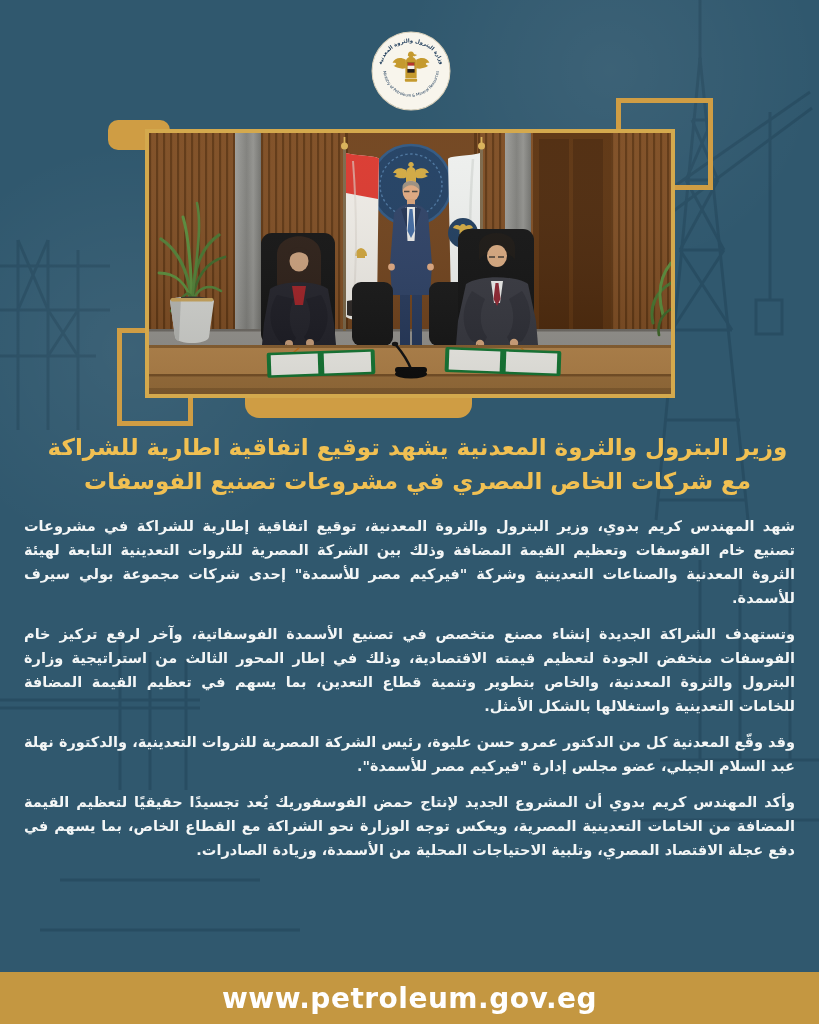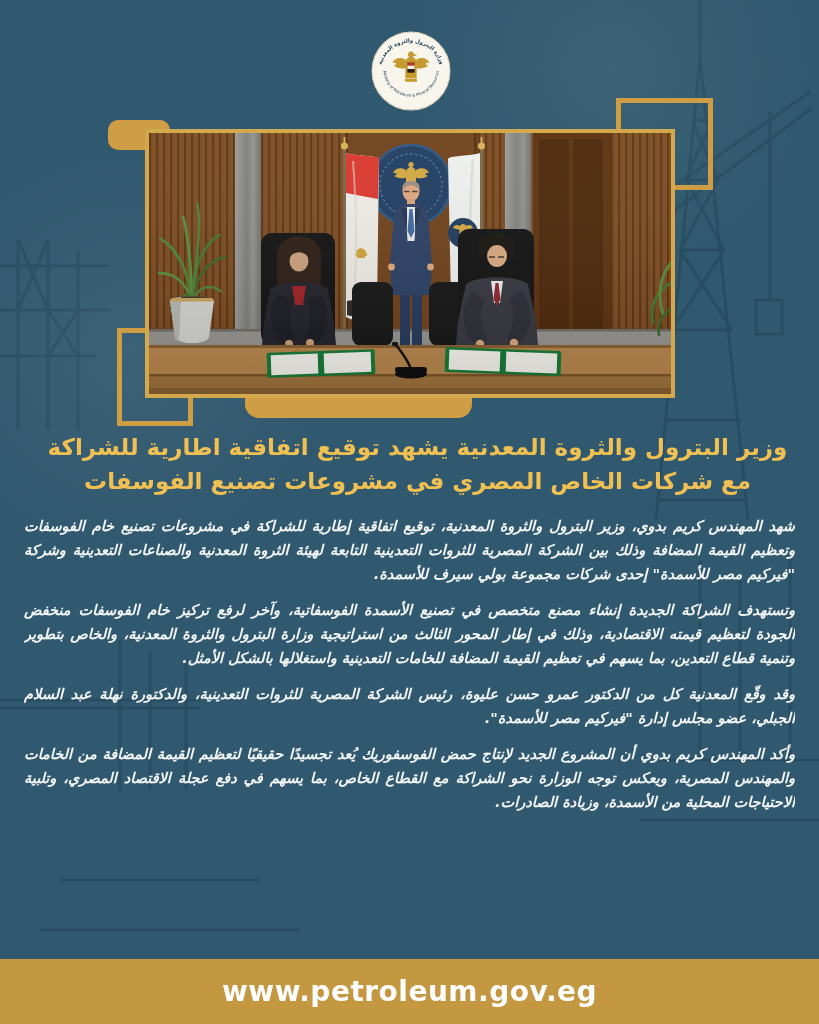--- a/index.html
+++ b/index.html
@@ -32,24 +32,24 @@
   .headline{
     position:absolute;left:32px;right:16px;top:430px;z-index:3;
     direction:rtl;text-align:center;color:#f1c052;font-weight:bold;
     font-size:23px;line-height:34px;
   }
   .body-text{
     position:absolute;left:24px;right:24px;top:514px;bottom:54px;z-index:3;
     direction:rtl;color:#f3f6f6;font-size:14.5px;line-height:24px;font-weight:bold;
     text-align:justify;text-align-last:right;overflow:hidden;
   }
-  .body-text p{margin:0 0 12px 0;font-style:italic;}
+  .body-text p{margin:0 0 12px 0;}
 
   .footer{
-    position:absolute;left:0;right:0;bottom:0;height:65px;background:#c49741;z-index:4;
+    position:absolute;left:0;right:0;bottom:0;height:52px;background:#c49741;z-index:4;
     display:flex;align-items:center;justify-content:center;
   }
   .footer-url{color:#ffffff;font-weight:bold;font-size:28px;letter-spacing:0.5px;}
 </style>
 </head>
 <body>
 
 <div class="canvas">
 
   <svg class="bg-sil" viewBox="0 0 819 1024" preserveAspectRatio="none">
@@ -290,20 +290,20 @@
 
   <div class="headline">
     <div>وزير البترول والثروة المعدنية يشهد توقيع اتفاقية اطارية للشراكة</div>
     <div>مع شركات الخاص المصري في مشروعات تصنيع الفوسفات</div>
   </div>
 
   <div class="body-text">
     <p>شهد المهندس كريم بدوي، وزير البترول والثروة المعدنية، توقيع اتفاقية إطارية للشراكة في مشروعات تصنيع خام الفوسفات وتعظيم القيمة المضافة وذلك بين الشركة المصرية للثروات التعدينية التابعة لهيئة الثروة المعدنية والصناعات التعدينية وشركة "فيركيم مصر للأسمدة" إحدى شركات مجموعة بولي سيرف للأسمدة.</p>
     <p>وتستهدف الشراكة الجديدة إنشاء مصنع متخصص في تصنيع الأسمدة الفوسفاتية، وآخر لرفع تركيز خام الفوسفات منخفض الجودة لتعظيم قيمته الاقتصادية، وذلك في إطار المحور الثالث من استراتيجية وزارة البترول والثروة المعدنية، والخاص بتطوير وتنمية قطاع التعدين، بما يسهم في تعظيم القيمة المضافة للخامات التعدينية واستغلالها بالشكل الأمثل.</p>
     <p>وقد وقّع المعدنية كل من الدكتور عمرو حسن عليوة، رئيس الشركة المصرية للثروات التعدينية، والدكتورة نهلة عبد السلام الجبلي، عضو مجلس إدارة "فيركيم مصر للأسمدة".</p>
-    <p>وأكد المهندس كريم بدوي أن المشروع الجديد لإنتاج حمض الفوسفوريك يُعد تجسيدًا حقيقيًا لتعظيم القيمة المضافة من الخامات والمهندس المصرية، ويعكس توجه الوزارة نحو الشراكة مع القطاع الخاص، بما يسهم في دفع عجلة الاقتصاد المصري، وتلبية الاحتياجات المحلية من الأسمدة، وزيادة الصادرات.</p>
+    <p>وأكد المهندس كريم بدوي أن المشروع الجديد لإنتاج حمض الفوسفوريك يُعد تجسيدًا حقيقيًا لتعظيم القيمة المضافة من الخامات التعدينية المصرية، ويعكس توجه الوزارة نحو الشراكة مع القطاع الخاص، بما يسهم في دفع عجلة الاقتصاد المصري، وتلبية الاحتياجات المحلية من الأسمدة، وزيادة الصادرات.</p>
   </div>
 
   <div class="footer">
     <span class="footer-url">www.petroleum.gov.eg</span>
   </div>
 
 </div>
 
 </body></html>

